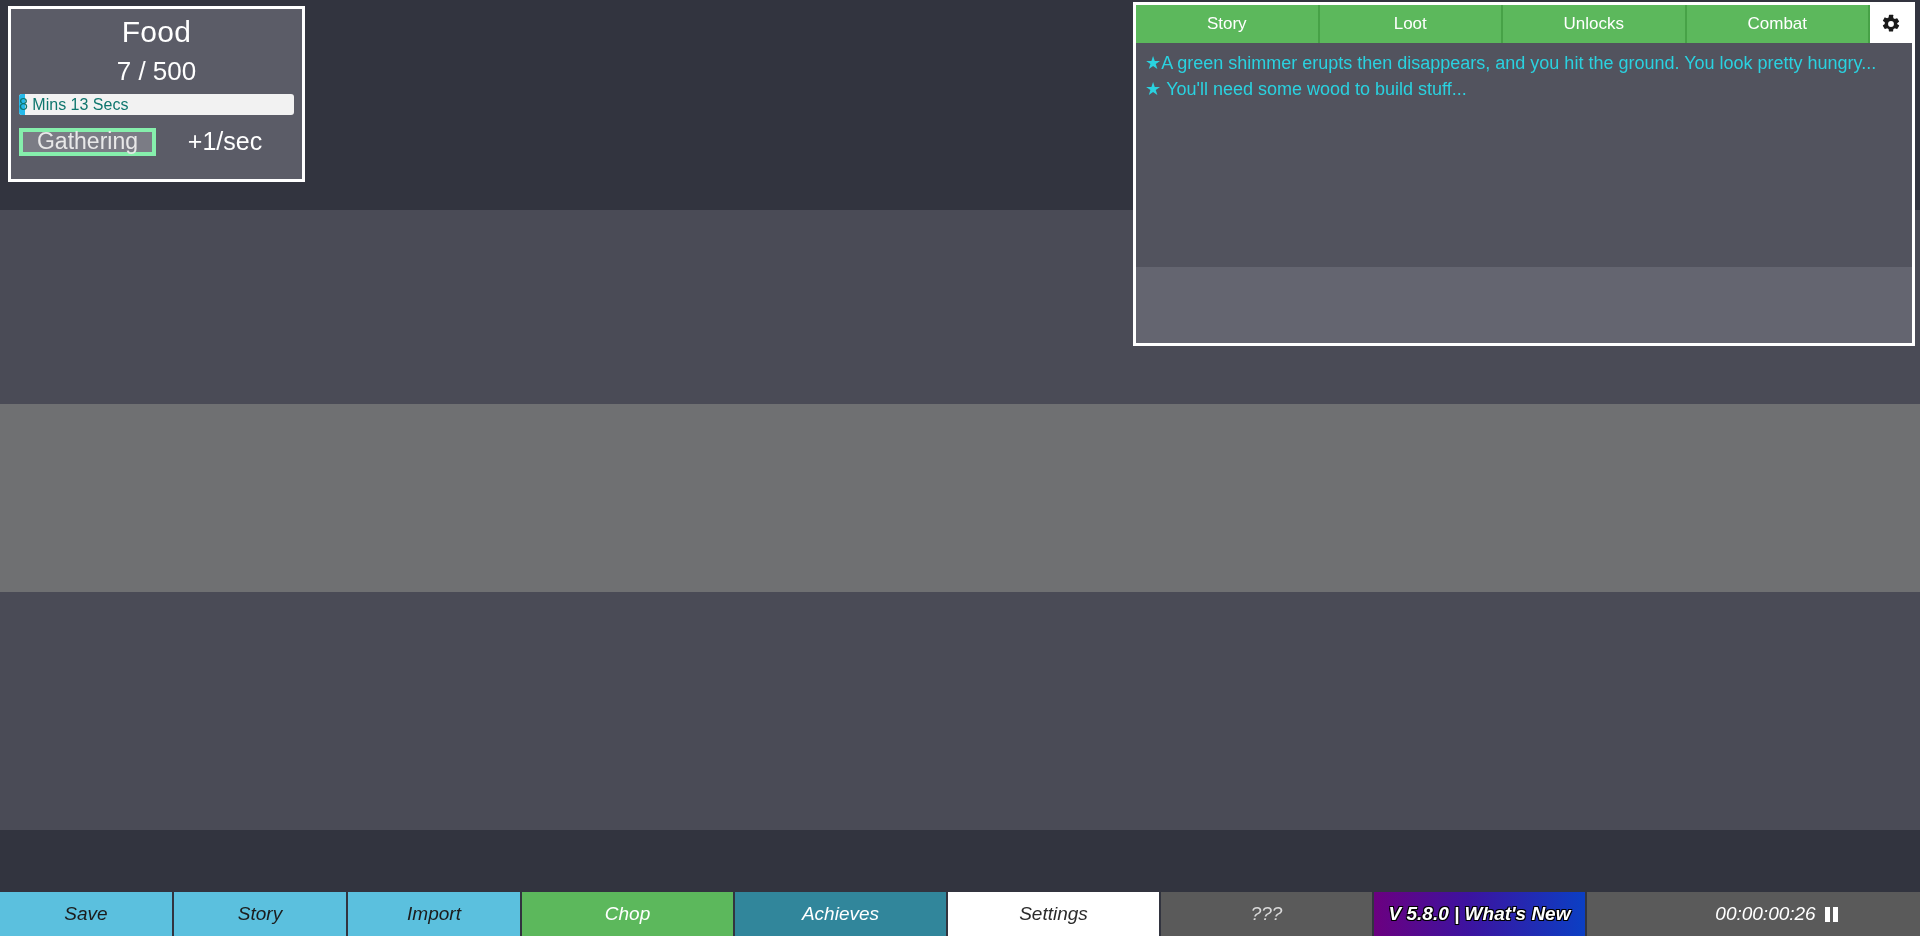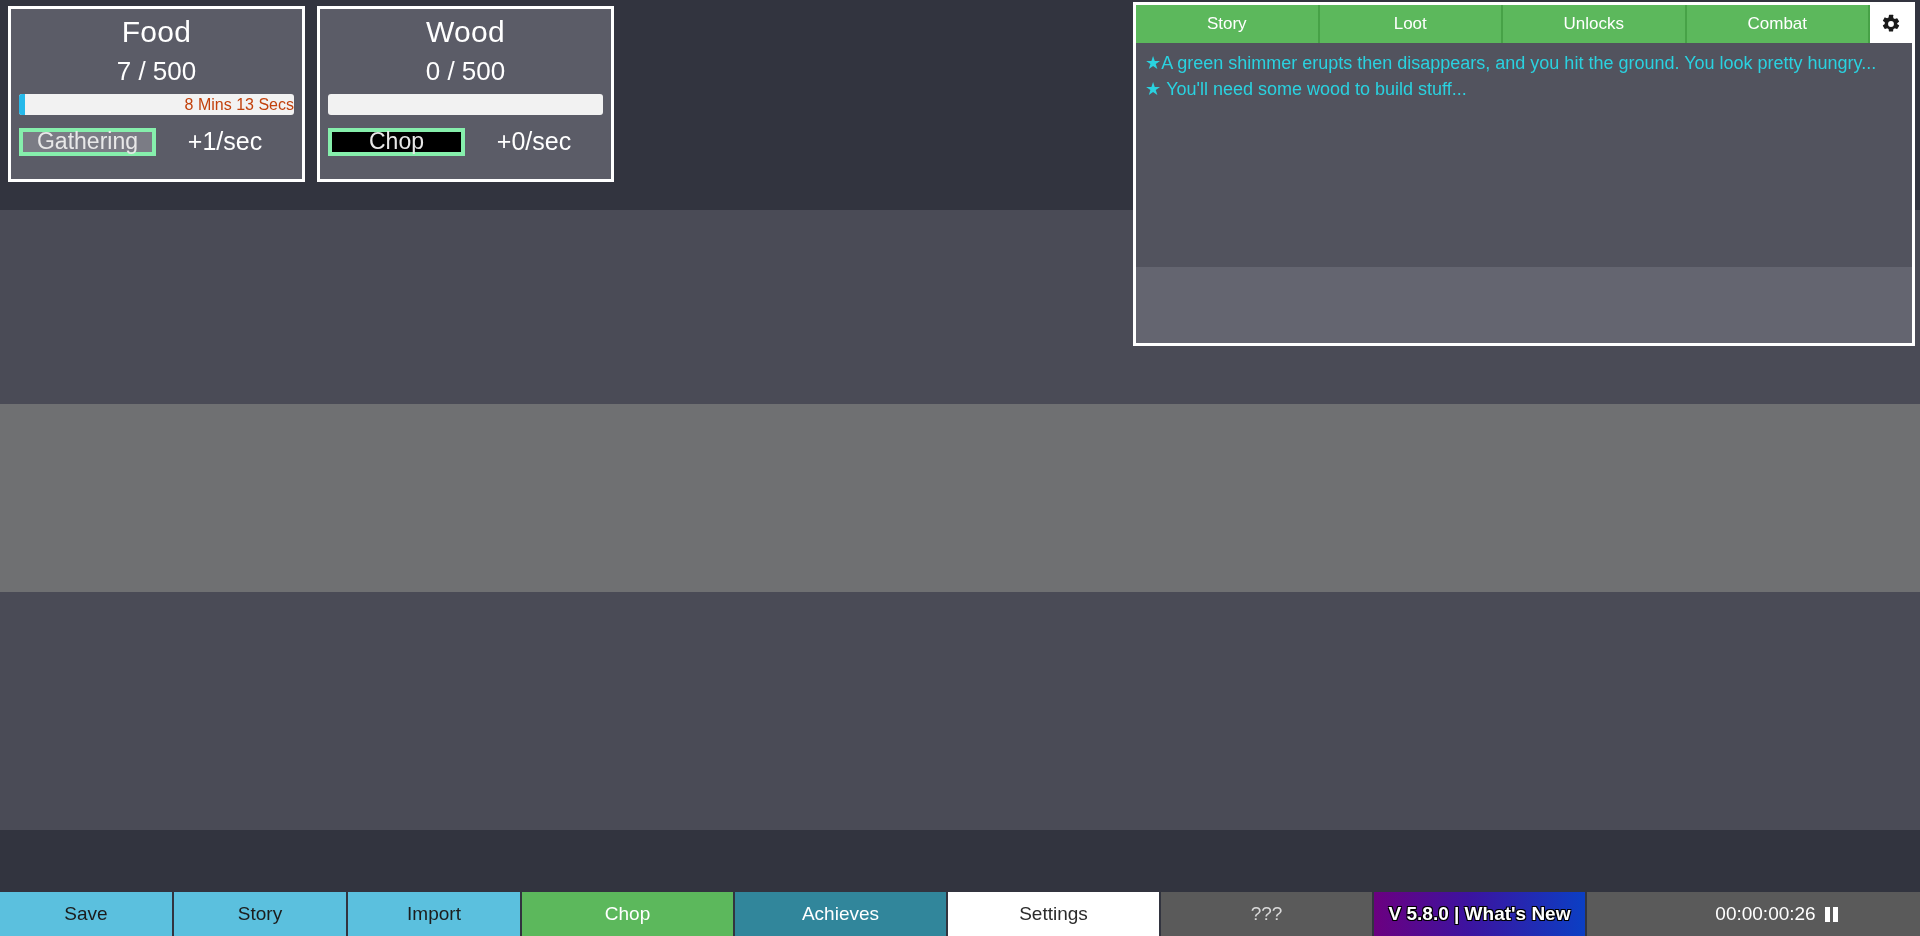--- a/index.html
+++ b/index.html
@@ -52,23 +52,23 @@
     border-radius: 3px;
     margin-top: 3px;
     overflow: hidden;
   }
   .res-bar-fill {
     position: absolute; left: 0; top: 0; bottom: 0;
     background: #26b9ea;
   }
   .res-bar-label {
     position: absolute; left: 0; right: 0; top: 0;
-    text-align: right;
+    text-align: left;
     font-size: 16px; line-height: 21px;
-    color: #c2410c;
+    color: #0f766e;
   }
   .res-actions {
     margin-top: 12px;
     display: flex; align-items: center; gap: 0;
   }
   .res-btn {
     width: 137px; height: 28px;
     font-size: 23px;
     color: #e8e8e8;
     border: 4px solid #86efac;
@@ -134,20 +134,21 @@
     background: #646570;
   }
 
   
   #bottom-bar {
     position: absolute;
     left: 0; bottom: 0;
     width: 1920px; height: 44px;
     display: flex;
     z-index: 6;
+    font-style: italic;
   }
   .bb-btn {
     height: 44px;
     display: flex; align-items: center; justify-content: center;
     font-size: 19px;
     cursor: pointer;
     border-right: 2px solid #32343f;
     overflow: hidden;
     white-space: nowrap;
   }
@@ -191,32 +192,20 @@
     <div class="res-bar">
       <div class="res-bar-fill" id="food-fill" style="width: 2%; background: rgb(38, 185, 234);"></div>
       <div class="res-bar-label">8 Mins 13 Secs</div>
     </div>
     <div class="res-actions">
       <button class="res-btn gathering">Gathering</button>
       <div class="res-rate">+1/sec</div>
     </div>
   </div>
 
-  <div class="res-card">
-    <div class="res-title">Wood</div>
-    <div class="res-amount">0 / 500</div>
-    <div class="res-bar">
-      <div class="res-bar-fill" id="wood-fill" style="width: 0%; background: rgb(38, 185, 234);"></div>
-      <div class="res-bar-label"></div>
-    </div>
-    <div class="res-actions">
-      <button class="res-btn chop">Chop</button>
-      <div class="res-rate">+0/sec</div>
-    </div>
-  </div>
 
 </div>
 
 <div id="log-panel">
 
   <div class="log-tabs">
     <div class="log-tab">Story</div>
     <div class="log-tab">Loot</div>
     <div class="log-tab">Unlocks</div>
     <div class="log-tab">Combat</div>

